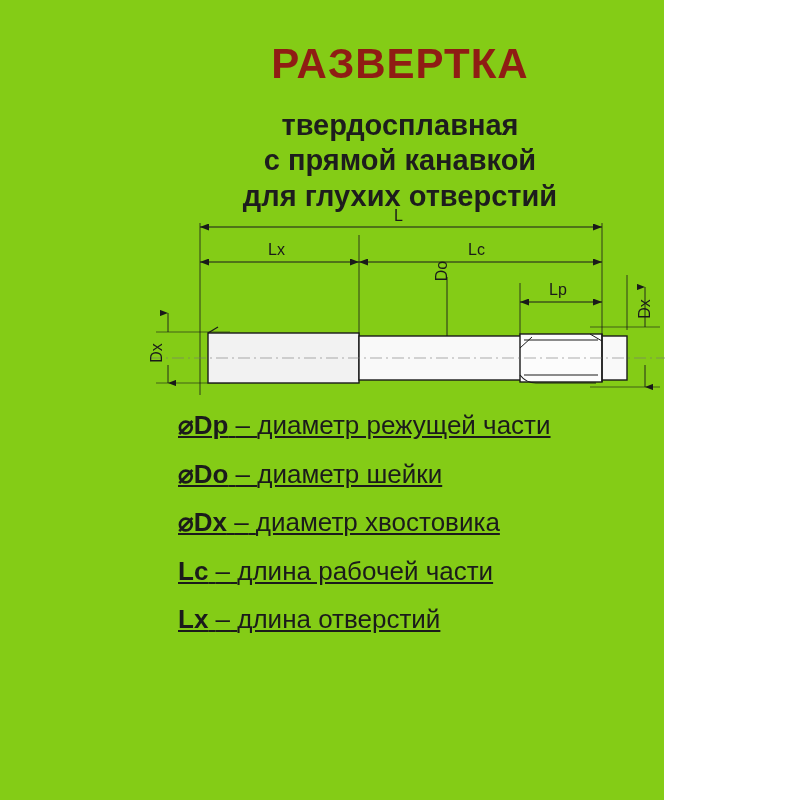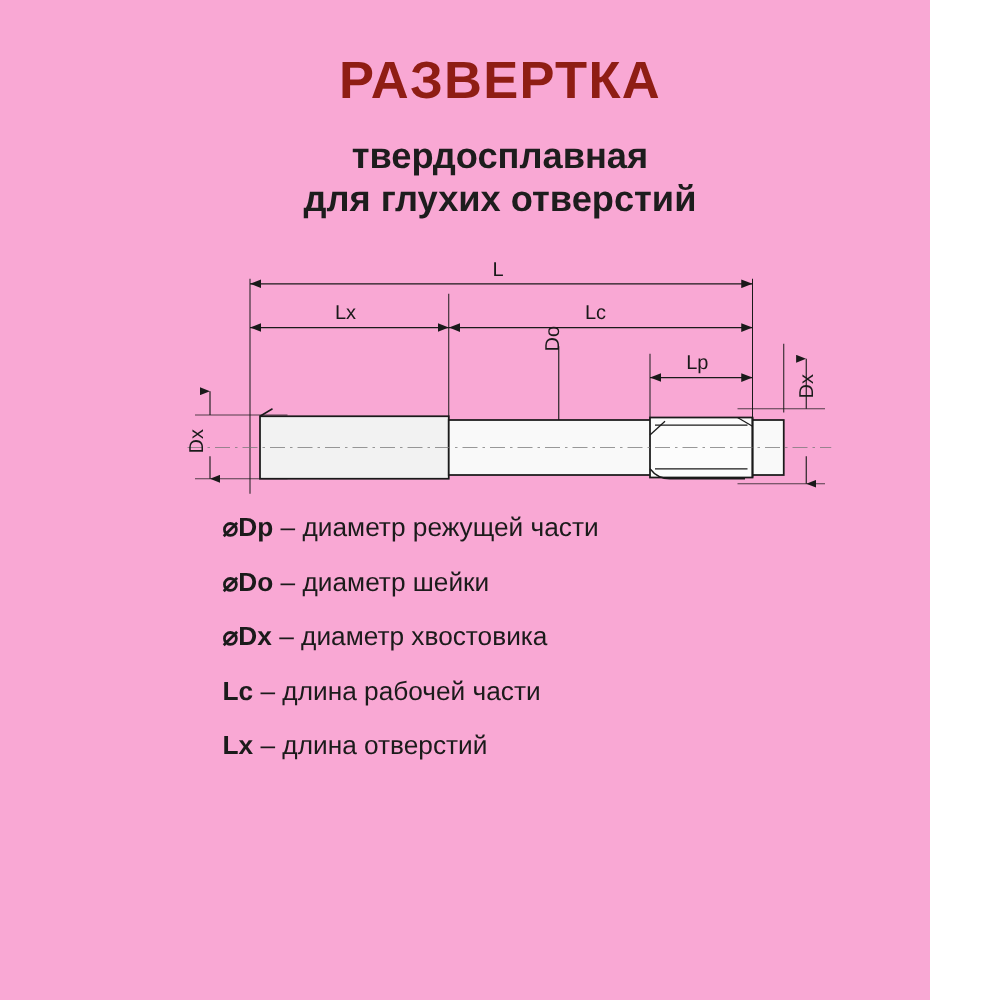--- a/index.html
+++ b/index.html
@@ -10,23 +10,23 @@
   body {
     width: 800px;
     height: 800px;
     font-family: "Liberation Sans", sans-serif;
     color: #1a1a1a;
     position: relative;
     overflow: hidden;
   }
   .page {
     position: relative;
-    width: 744px;
+    width: 664px;
     height: 800px;
-    background: #f9a8d4;
+    background: #84cc16;
   }
   
   .title-block {
     position: absolute;
     top: 42px;
     left: 0;
     width: 800px;
     text-align: center;
   }
   .title-main {
@@ -55,45 +55,47 @@
   .drawing svg { display: block; }
 
   
   .legend {
     position: absolute;
     top: 412px;
     left: 178px;
     width: 600px;
   }
   .legend-row {
-    font-size: 21px;
+    font-size: 26px;
     line-height: 1.0;
     margin-bottom: 22.5px;
     color: #1b1b1b;
     white-space: nowrap;
+    text-decoration: underline;
   }
   .legend-row .sym {
     font-weight: bold;
   }
   .legend-row .dash {
     font-weight: normal;
   }
   .legend-row .desc {
     font-weight: normal;
   }
 </style>
 </head>
 <body>
 
 <div class="page">
 
   <div class="title-block">
     <div class="title-main">РАЗВЕРТКА</div>
     <div class="title-sub">
       <div>твердосплавная</div>
+      <div>с прямой канавкой</div>
       <div>для глухих отверстий</div>
     </div>
   </div>
 
   <div class="drawing">
     <svg width="570" height="205" viewBox="0 0 570 205" xmlns="http://www.w3.org/2000/svg">
       <defs>
         <marker id="arrL" markerWidth="9" markerHeight="7" refX="0" refY="3.5" orient="auto">
           <polygon points="9,0 0,3.5 9,7" fill="#1a1a1a"></polygon>
         </marker>

